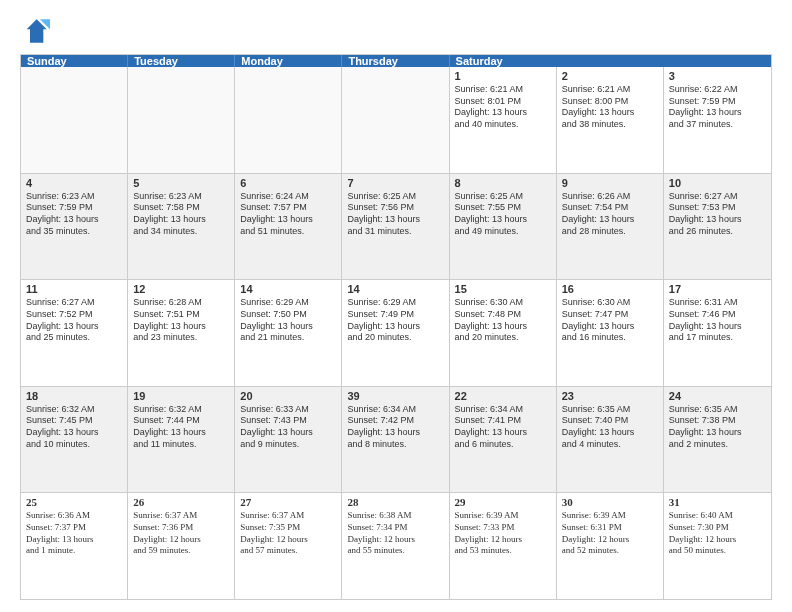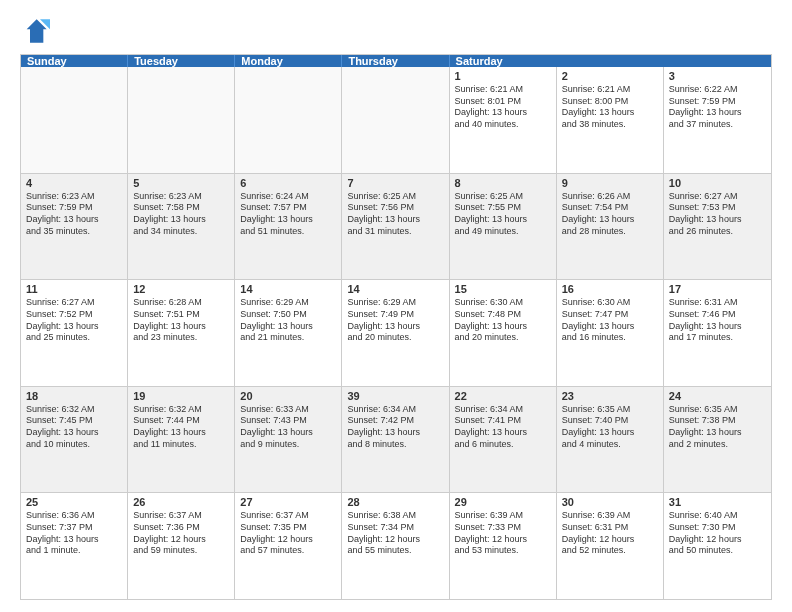--- a/index.html
+++ b/index.html
@@ -84,21 +84,21 @@
       flex: 1;
       display: flex;
       flex-direction: column;
     }
     .cal-row {
       display: grid;
       grid-template-columns: repeat(7, 1fr);
       flex: 1;
       border-bottom: 1px solid #ccc;
     }
-    .cal-row:last-child { border-bottom: none; }
+    .cal-row:last-child { border-bottom: none; font-family: Liberation Serif, serif; }
     .cal-cell {
       border-right: 1px solid #ccc;
       padding: 3px 5px;
       font-size: 9px;
       color: #333;
       vertical-align: top;
       background: #fff;
     }
     .cal-cell:last-child { border-right: none; }
     .cal-cell.empty { background: #f9f9f9; }

